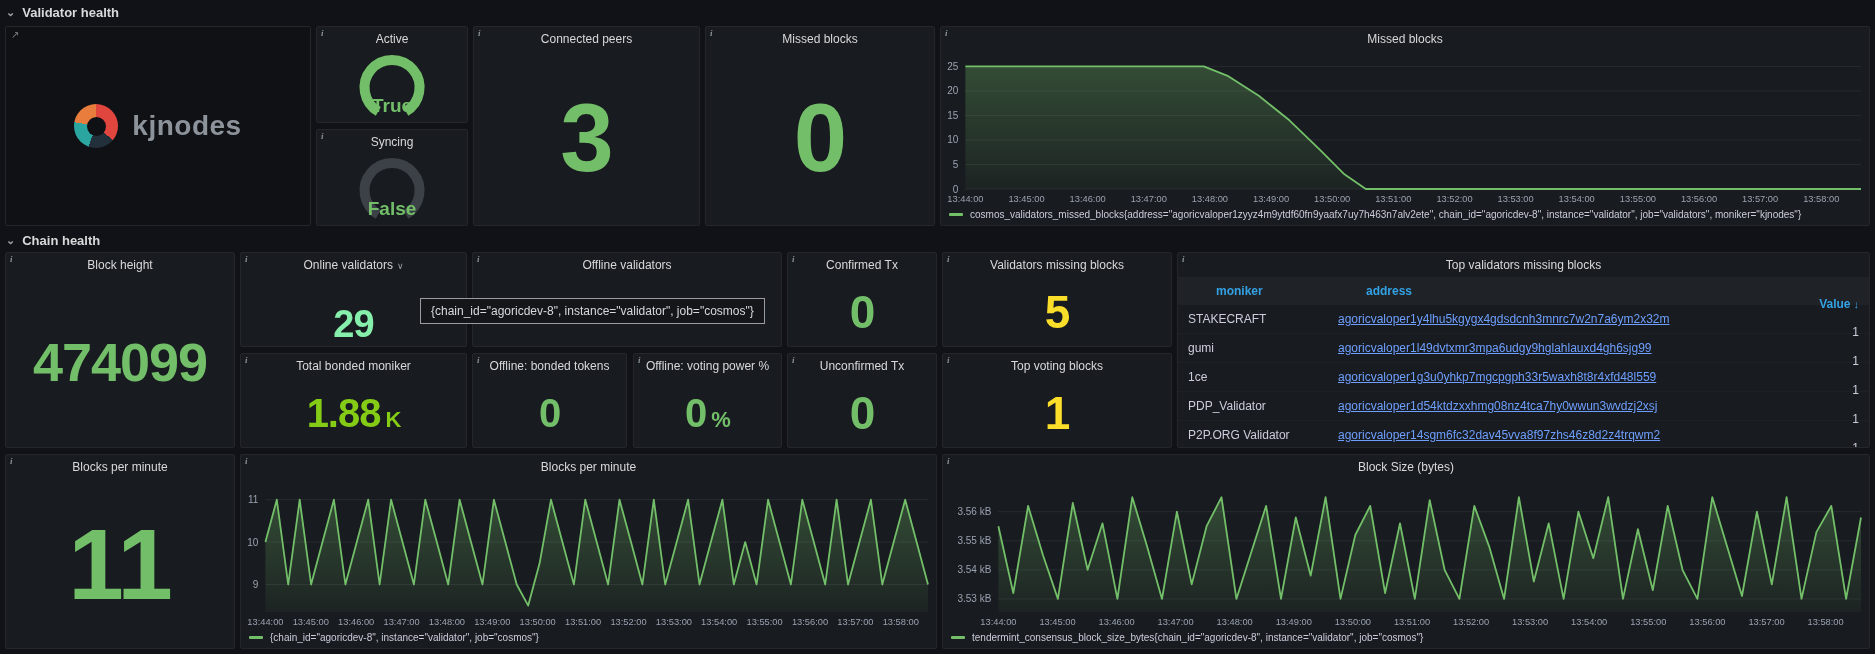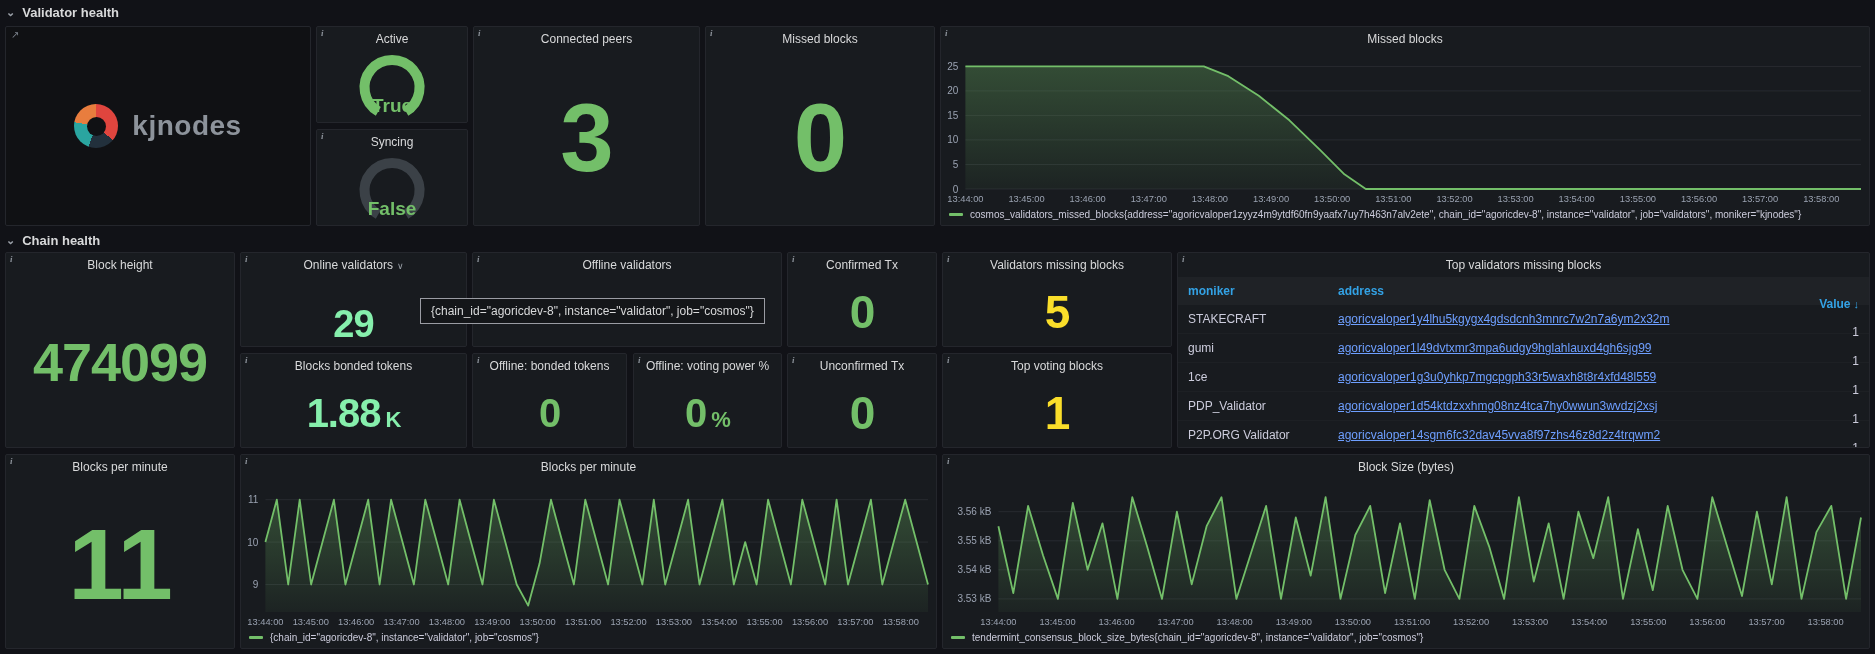--- a/index.html
+++ b/index.html
@@ -33,21 +33,21 @@
   svg.chart{position:absolute;inset:0;width:100%;height:100%;}
   svg.chart text.tick{fill:#9aa2b1;font-size:10px;font-family:"Liberation Sans",sans-serif;}
   svg.chart text.xtick{font-size:9.3px;}
   .legend{flex:0 0 18px;display:flex;align-items:center;gap:7px;padding:0 8px 2px 8px;
         font-size:10px;color:#ccccdc;white-space:nowrap;overflow:hidden;}
   .swatch{width:14px;height:3px;border-radius:1px;background:#73bf69;flex:0 0 auto;}
   .legend-label{cursor:pointer;}
   
   .tbl{flex:1;display:flex;flex-direction:column;min-height:0;font-size:12px;}
   .thead{display:flex;align-items:center;height:28px;background:rgba(255,255,255,0.03);
-        color:#33a2e5;font-weight:bold;}
+        color:#33a2e5;font-weight:bold;padding-left:28px;}
   .trow{display:flex;align-items:center;height:28px;border-bottom:1px solid rgba(255,255,255,0.025);}
   .tc{padding:0 10px;white-space:nowrap;overflow:hidden;text-overflow:ellipsis;box-sizing:border-box;}
   .tc.moniker{width:150px;flex:0 0 auto;color:#ccccdc;}
   .tc.addr{flex:1;min-width:0;}
   .addr-link{color:#6e9fff;text-decoration:underline;cursor:pointer;}
   .tc.val{width:80px;flex:0 0 auto;text-align:right;color:#ccccdc;margin-top:25px;}
   .thead .tc{color:#33a2e5;cursor:pointer;}
   .sort-arrow{font-size:11px;margin-left:3px;}
   
   .tooltip{position:absolute;left:420px;top:298px;z-index:20;background:#141619;
@@ -234,23 +234,23 @@
             <div class="tc moniker">P2P.ORG Validator</div>
             <div class="tc addr"><span class="addr-link">agoricvaloper14sgm6fc32dav45vva8f97zhs46z8d2z4trqwm2</span></div>
             <div class="tc val">1</div>
           </div>
         </div>
     </div>
   </div>
 
   <div class="panel" style="left:240px;top:353px;width:227px;height:95px;">
     <span class="corner-i">i</span>
-    <div class="panel-title">Blocks bonded tokens</div>
-    <div class="stat-body">
-        <span class="stat-value v-40" style="color: #86efac;"><span>1.88</span><span class="suffix">K</span></span>
+    <div class="panel-title">Total bonded moniker</div>
+    <div class="stat-body">
+        <span class="stat-value v-40" style="color: #84cc16;"><span>1.88</span><span class="suffix">K</span></span>
       </div>
   </div>
 
   <div class="panel" style="left:472px;top:353px;width:155px;height:95px;">
     <span class="corner-i">i</span>
     <div class="panel-title">Offline: bonded tokens</div>
     <div class="stat-body">
         <span class="stat-value v-40" style="color: rgb(115, 191, 105);">0</span>
       </div>
   </div>

